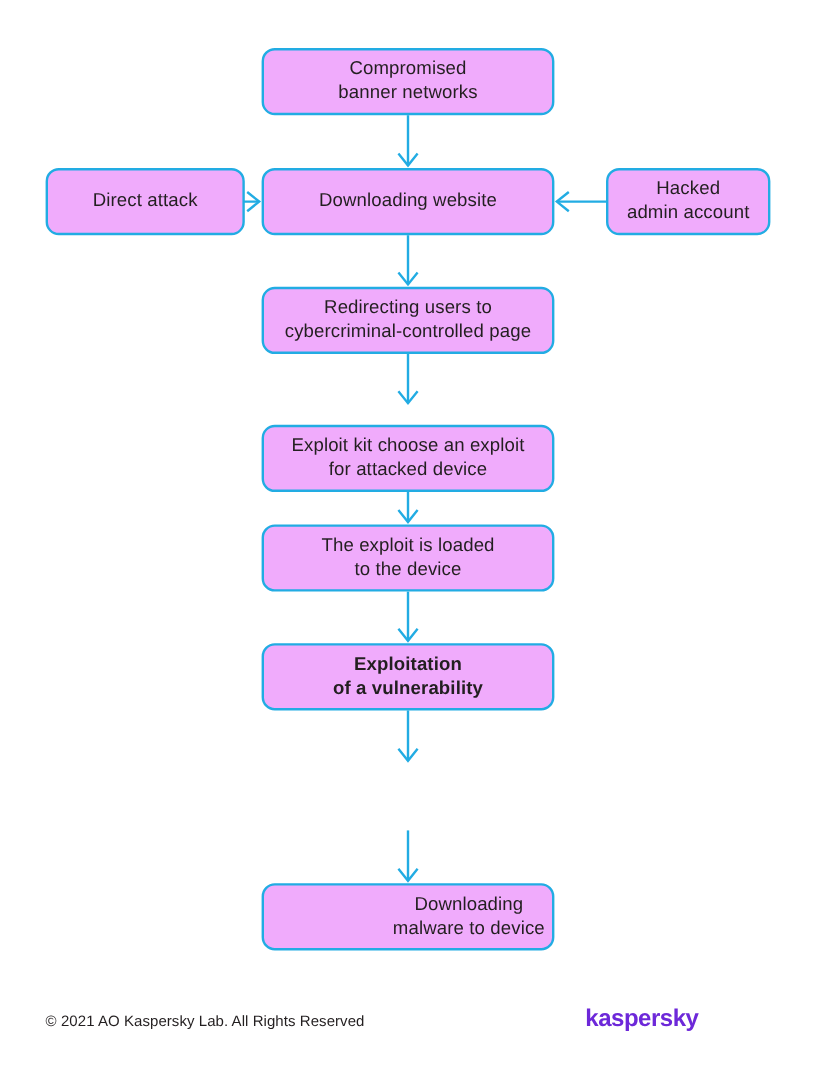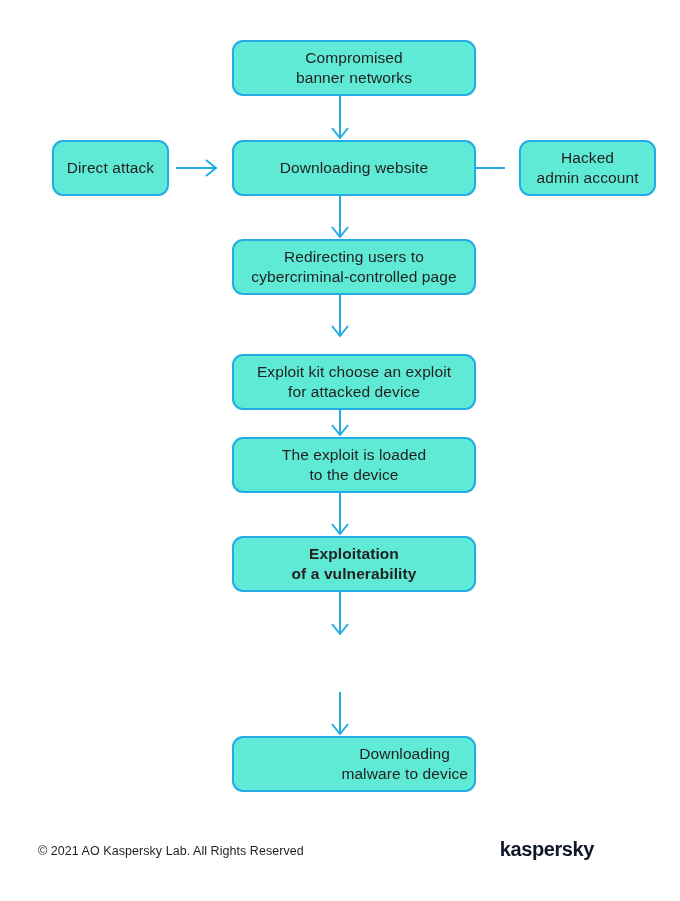--- a/index.html
+++ b/index.html
@@ -21,26 +21,25 @@
     top: 0;
     width: 680px;
     height: 901px;
   }
 
   .flow-box {
     position: absolute;
     box-sizing: border-box;
     border: 2px solid #22ace3;
     border-radius: 11px;
-    background: #5eead4;
+    background: #f0abfc;
     display: flex;
     align-items: center;
     justify-content: center;
     text-align: center;
-    margin-left: 14px;
   }
   .flow-box .box-label {
     color: #231f20;
     font-size: 15.5px;
     line-height: 20px;
     letter-spacing: 0.1px;
     white-space: pre-line;
     padding: 0 6px;
   }
 
@@ -49,21 +48,21 @@
 
   .r1 { top: 40px; }
   .r2 { top: 140px; }
   .r3 { top: 239px; }
   .r4 { top: 354px; text-align: center; }
   .r5 { top: 437px; }
   .r6 { top: 536px; font-weight: bold; }
   .r7 { top: 636px; }
   .r8 { top: 736px; justify-content: flex-end; }
 
-  .side-left  { left: 38px;  width: 117px; height: 56px; top: 140px; }
+  .side-left  { left: 38px;  width: 166px; height: 56px; top: 140px; }
   .side-right { left: 505px; width: 137px; height: 56px; top: 140px; }
 
   
   #connectors {
     position: absolute;
     left: 0; top: 0;
     width: 680px; height: 901px;
     pointer-events: none;
   }
 
@@ -79,25 +78,25 @@
     position: absolute;
     left: 38px;
     top: 6px;
     font-size: 12.5px;
     color: #231f20;
     letter-spacing: 0.05px;
     white-space: nowrap;
   }
   #brand-logo {
     position: absolute;
-    right: 24px;
+    right: 36px;
     top: 0px;
     font-size: 20px;
     font-weight: bold;
-    color: #0f172a;
+    color: #6d28d9;
     letter-spacing: -0.4px;
     white-space: nowrap;
   }
 </style>
 </head>
 <body>
 
 <div id="diagram-canvas">
 
   <svg id="connectors" viewBox="0 0 680 901" xmlns="http://www.w3.org/2000/svg">

